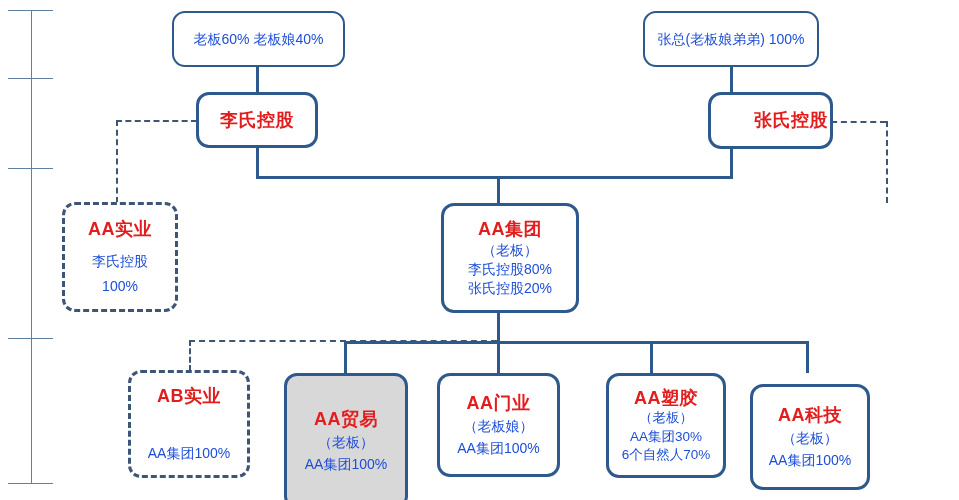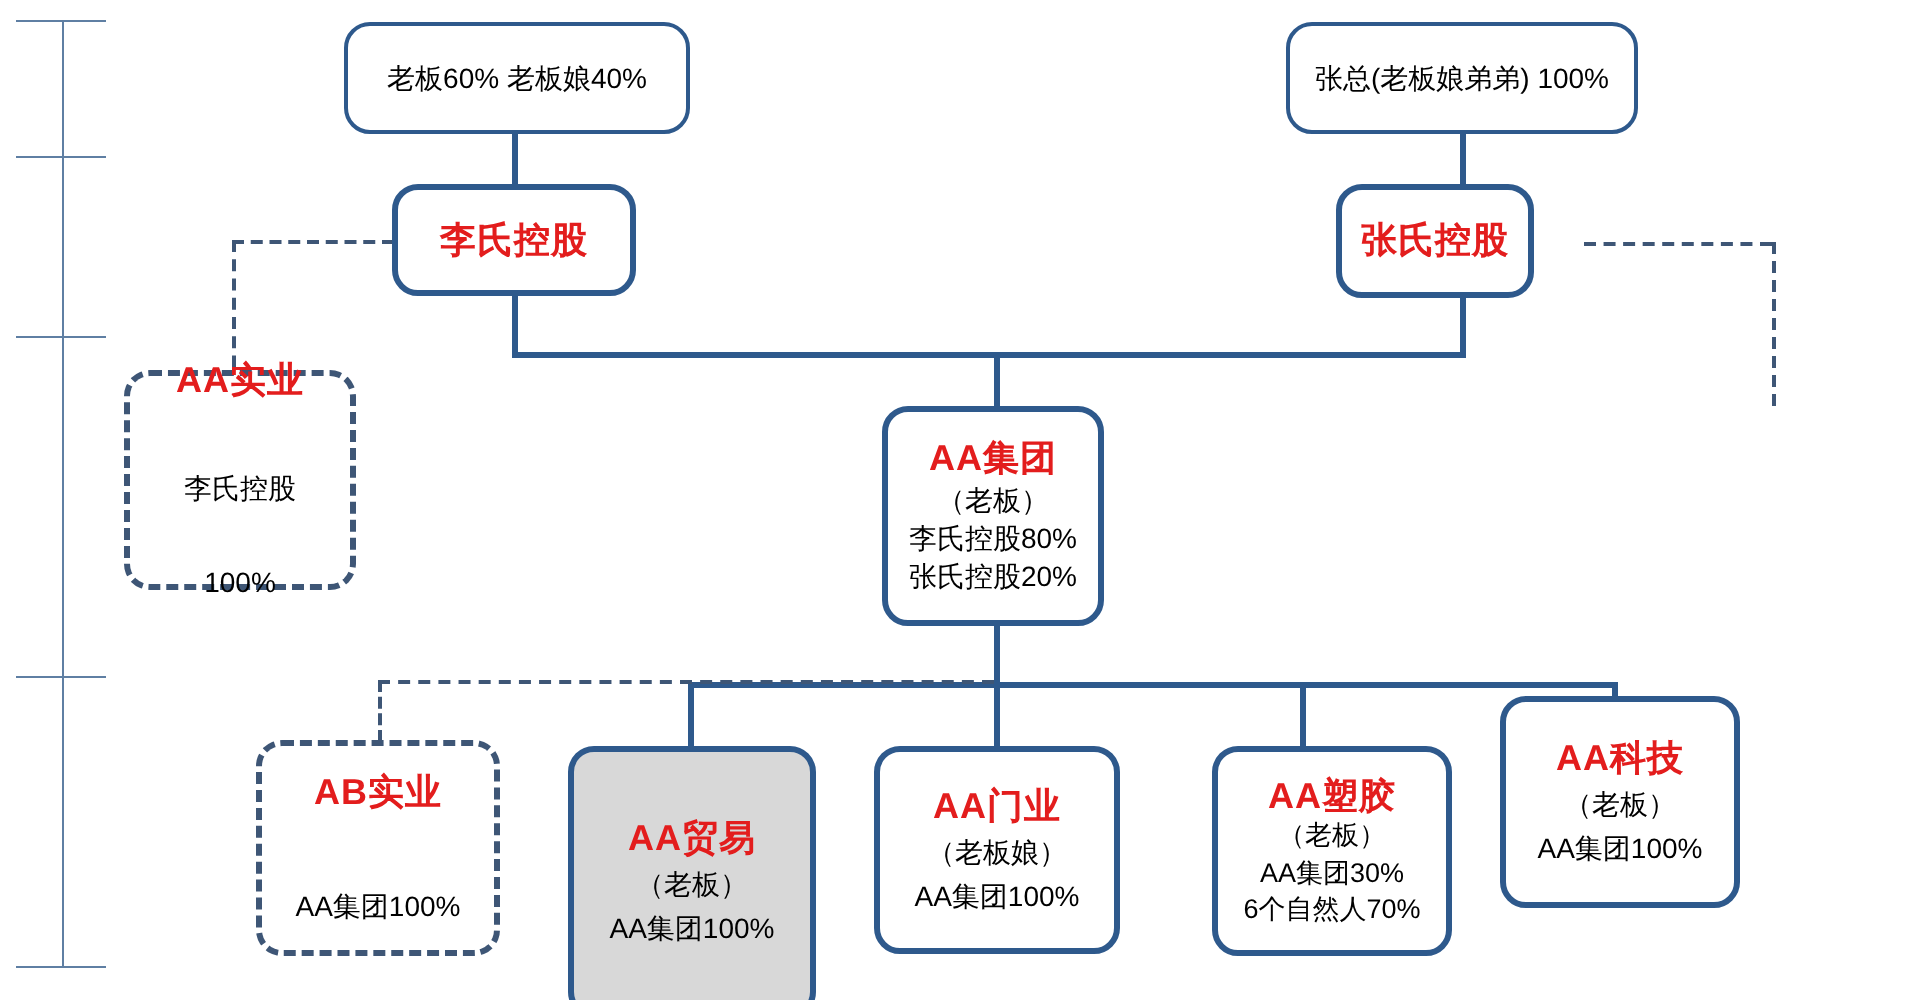--- a/index.html
+++ b/index.html
@@ -10,21 +10,21 @@
   
   .node {
     position:absolute; box-sizing:border-box;
     border:3px solid #2e598c; border-radius:13px; background:#ffffff;
     display:flex; flex-direction:column; align-items:center; justify-content:center;
     text-align:center; padding:4px 2px;
   }
   .node.dashed { border:3px dashed #3e5676; }
   .node.gray { background:#d8d8d8; }
   .node-title { color:#e31d1d; font-weight:bold; font-size:18px; line-height:1.25; letter-spacing:0.5px; }
-  .node-line { color:#000000; font-size:14px; line-height:1.35; white-space:nowrap;text-align:center; }
+  .node-line { color:#1d4ed8; font-size:14px; line-height:1.35; white-space:nowrap;text-align:center; }
   .node-line.small { font-size:13.5px; }
   .gap8 > .node-title { margin-bottom:6px; }
   .gap8 > .node-line { margin-top:6px; }
   .gap4 > .node-line { margin-top:3px; }
   
   .hline, .vline { position:absolute; background:#2e598c; }
   .hline { height:3px; }
   .vline { width:3px; }
   
   .dash-h { position:absolute; border-top:2.5px dashed #3e5676; height:0; }
@@ -68,31 +68,31 @@
   <div class="node" style="left:172px; top:11px; width:173px; height:56px; border-width:2.5px;">
     <div class="node-line">老板60% 老板娘40%</div>
   </div>
   <div class="node" style="left:643px; top:11px; width:176px; height:56px; border-width:2.5px;">
     <div class="node-line">张总(老板娘弟弟) 100%</div>
   </div>
 
   <div class="node" style="left:196px; top:92px; width:122px; height:56px;">
     <div class="node-title">李氏控股</div>
   </div>
-  <div class="node" style="left:668px; top:92px; width:99px; height:57px;">
+  <div class="node" style="left:708px; top:92px; width:125px; height:57px;align-items:flex-end;">
     <div class="node-title">张氏控股</div>
   </div>
 
-  <div class="node dashed gap8" style="left:62px; top:185px; width:116px; height:110px;gap:22px;">
+  <div class="node dashed gap8" style="left:62px; top:202px; width:116px; height:110px;">
     <div class="node-title">AA实业</div>
     <div class="node-line">李氏控股</div>
     <div class="node-line">100%</div>
   </div>
 
-  <div class="node" style="left:441px; top:203px; width:111px; height:110px;">
+  <div class="node" style="left:441px; top:203px; width:138px; height:110px;">
     <div class="node-title">AA集团</div>
     <div class="node-line">（老板）</div>
     <div class="node-line">李氏控股80%</div>
     <div class="node-line">张氏控股20%</div>
   </div>
 
 
   <div class="node dashed gap8" style="left:128px; top:370px; width:122px; height:108px;gap:24px;">
     <div class="node-title">AB实业</div>
     <div class="node-line">AA集团100%</div>
@@ -110,19 +110,19 @@
     <div class="node-line">AA集团100%</div>
   </div>
 
   <div class="node" style="left:593px; top:373px; width:120px; height:105px;margin-left:13px;">
     <div class="node-title">AA塑胶</div>
     <div class="node-line small">（老板）</div>
     <div class="node-line small">AA集团30%</div>
     <div class="node-line small">6个自然人70%</div>
   </div>
 
-  <div class="node gap4" style="left:750px; top:348px; width:120px; height:106px;">
+  <div class="node gap4" style="left:750px; top:384px; width:120px; height:106px;">
     <div class="node-title">AA科技</div>
     <div class="node-line">（老板）</div>
     <div class="node-line">AA集团100%</div>
   </div>
 
 </div>
 
 </body></html>

